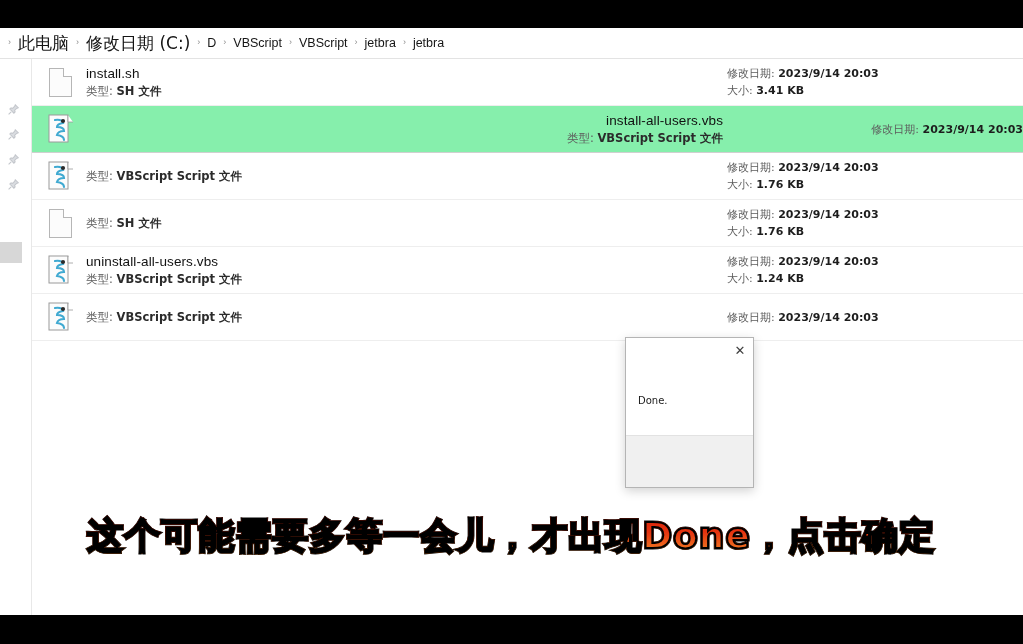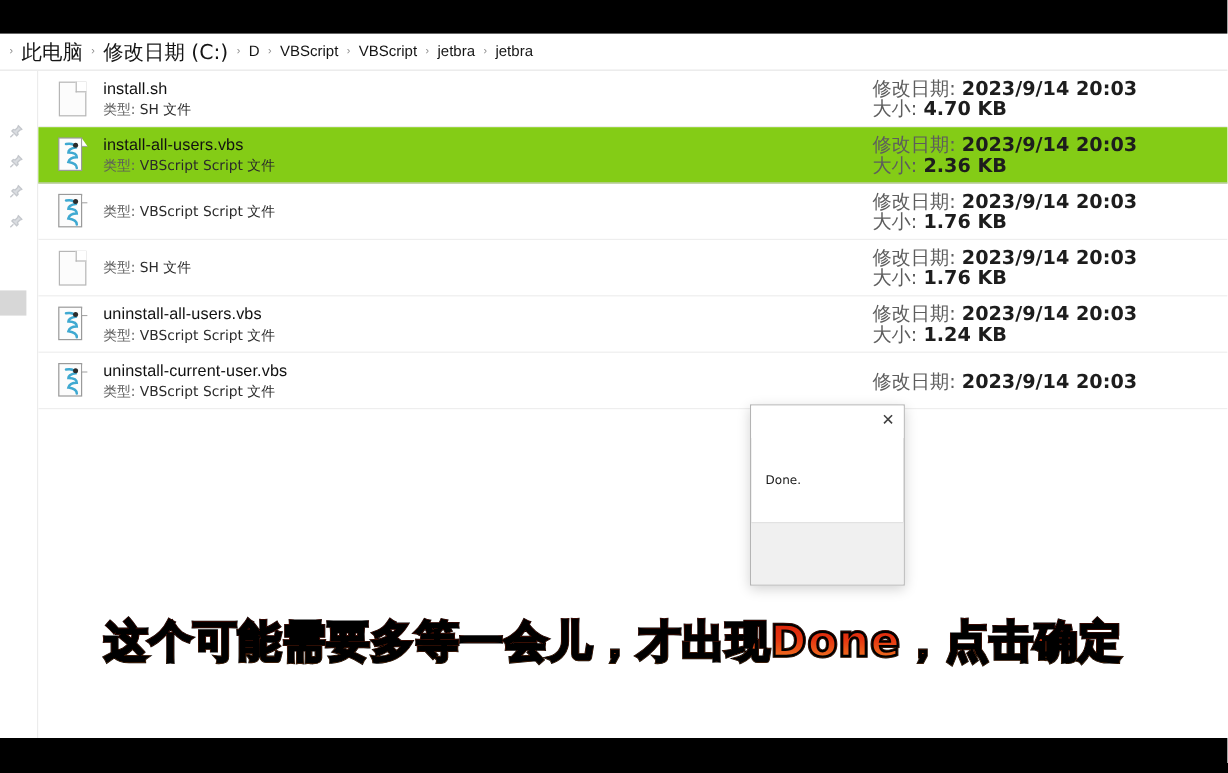--- a/index.html
+++ b/index.html
@@ -87,21 +87,21 @@
   }
   .row {
     position: relative;
     height: 47px;
     display: flex;
     align-items: center;
     border-bottom: 1px solid #eeeeee;
     padding-left: 11px;
     cursor: default;
   }
-  .row.selected { background: #84cc16; border-bottom-color: #d0d0d0; }
+  .row.selected { background: #86efac; border-bottom-color: #d0d0d0; text-align: right; }
 
   .icon-wrap {
     width: 34px; height: 38px;
     flex: 0 0 34px;
     display: flex; align-items: center; justify-content: center;
   }
   .fileinfo { flex: 1 1 auto; padding-left: 9px; min-width: 0; }
   .fname {
     font-size: 13.5px;
     color: #111111;
@@ -109,28 +109,28 @@
     letter-spacing: 0.1px;
     white-space: nowrap;
   }
   .ftype {
     font-size: 11.5px;
     color: #5d5d5d;
     line-height: 16px;
     font-family: "DejaVu Sans", sans-serif;
     white-space: nowrap;
   }
-  .ftype b { color: #2b2b2b; font-weight: 400; }
+  .ftype b { color: #2b2b2b; font-weight: 700; }
 
   .meta {
     flex: 0 0 300px;
     padding-left: 4px;
   }
   .meta-line {
-    font-size: 16px;
+    font-size: 11px;
     color: #5d5d5d;
     line-height: 17px;
     font-family: "DejaVu Sans", sans-serif;
     white-space: nowrap;
   }
   .meta-line b { color: #1d1d1d; font-weight: 600; }
 
   
   .doc-sh {
     position: relative;
@@ -290,40 +290,39 @@
       <div class="row">
         <div class="icon-wrap">
             <div class="doc-sh"></div>
           </div>
         <div class="fileinfo">
           <div class="fname">install.sh</div>
           <div class="ftype"><span>类型:</span> <b>SH 文件</b></div>
         </div>
         <div class="meta">
           <div class="meta-line"><span>修改日期:</span> <b>2023/9/14 20:03</b></div>
-          <div class="meta-line"><span>大小:</span> <b>4.70 KB</b></div>
+          <div class="meta-line"><span>大小:</span> <b>3.41 KB</b></div>
         </div>
       </div>
 
       <div class="row selected">
         <div class="icon-wrap">
           <svg class="doc-vbs" viewBox="0 0 25 30">
               <rect x="1" y="1" width="19" height="27" fill="#fcfcfc" stroke="#9a9a9a"></rect>
               <path d="M20 1 L20 8 L25 8" fill="#ffffff" stroke="#9a9a9a" stroke-width="0.8"></path>
               <path d="M7 6 q7 -1 8 3 q-6 1 -6 4 q7 0 7 4 q-6 0 -7 4 q7 1 7 5" stroke="#3fa9d1" stroke-width="2.1" fill="none" stroke-linecap="round"></path>
               <circle cx="15" cy="7" r="2.1" fill="#2b2b2b"></circle>
             </svg>
         </div>
         <div class="fileinfo">
           <div class="fname">install-all-users.vbs</div>
           <div class="ftype"><span>类型:</span> <b>VBScript Script 文件</b></div>
         </div>
         <div class="meta">
           <div class="meta-line"><span>修改日期:</span> <b>2023/9/14 20:03</b></div>
-          <div class="meta-line"><span>大小:</span> <b>2.36 KB</b></div>
         </div>
       </div>
 
       <div class="row">
         <div class="icon-wrap">
           <svg class="doc-vbs" viewBox="0 0 25 30">
               <rect x="1" y="1" width="19" height="27" fill="#fcfcfc" stroke="#9a9a9a"></rect>
               <path d="M20 1 L20 8 L25 8" fill="#ffffff" stroke="#9a9a9a" stroke-width="0.8"></path>
               <path d="M7 6 q7 -1 8 3 q-6 1 -6 4 q7 0 7 4 q-6 0 -7 4 q7 1 7 5" stroke="#3fa9d1" stroke-width="2.1" fill="none" stroke-linecap="round"></path>
               <circle cx="15" cy="7" r="2.1" fill="#2b2b2b"></circle>
@@ -373,21 +372,20 @@
       <div class="row">
         <div class="icon-wrap">
           <svg class="doc-vbs" viewBox="0 0 25 30">
               <rect x="1" y="1" width="19" height="27" fill="#fcfcfc" stroke="#9a9a9a"></rect>
               <path d="M20 1 L20 8 L25 8" fill="#ffffff" stroke="#9a9a9a" stroke-width="0.8"></path>
               <path d="M7 6 q7 -1 8 3 q-6 1 -6 4 q7 0 7 4 q-6 0 -7 4 q7 1 7 5" stroke="#3fa9d1" stroke-width="2.1" fill="none" stroke-linecap="round"></path>
               <circle cx="15" cy="7" r="2.1" fill="#2b2b2b"></circle>
             </svg>
         </div>
         <div class="fileinfo">
-          <div class="fname">uninstall-current-user.vbs</div>
           <div class="ftype"><span>类型:</span> <b>VBScript Script 文件</b></div>
         </div>
         <div class="meta">
           <div class="meta-line"><span>修改日期:</span> <b>2023/9/14 20:03</b></div>
         </div>
       </div>
 
     </div>
   </div>
 </div>

